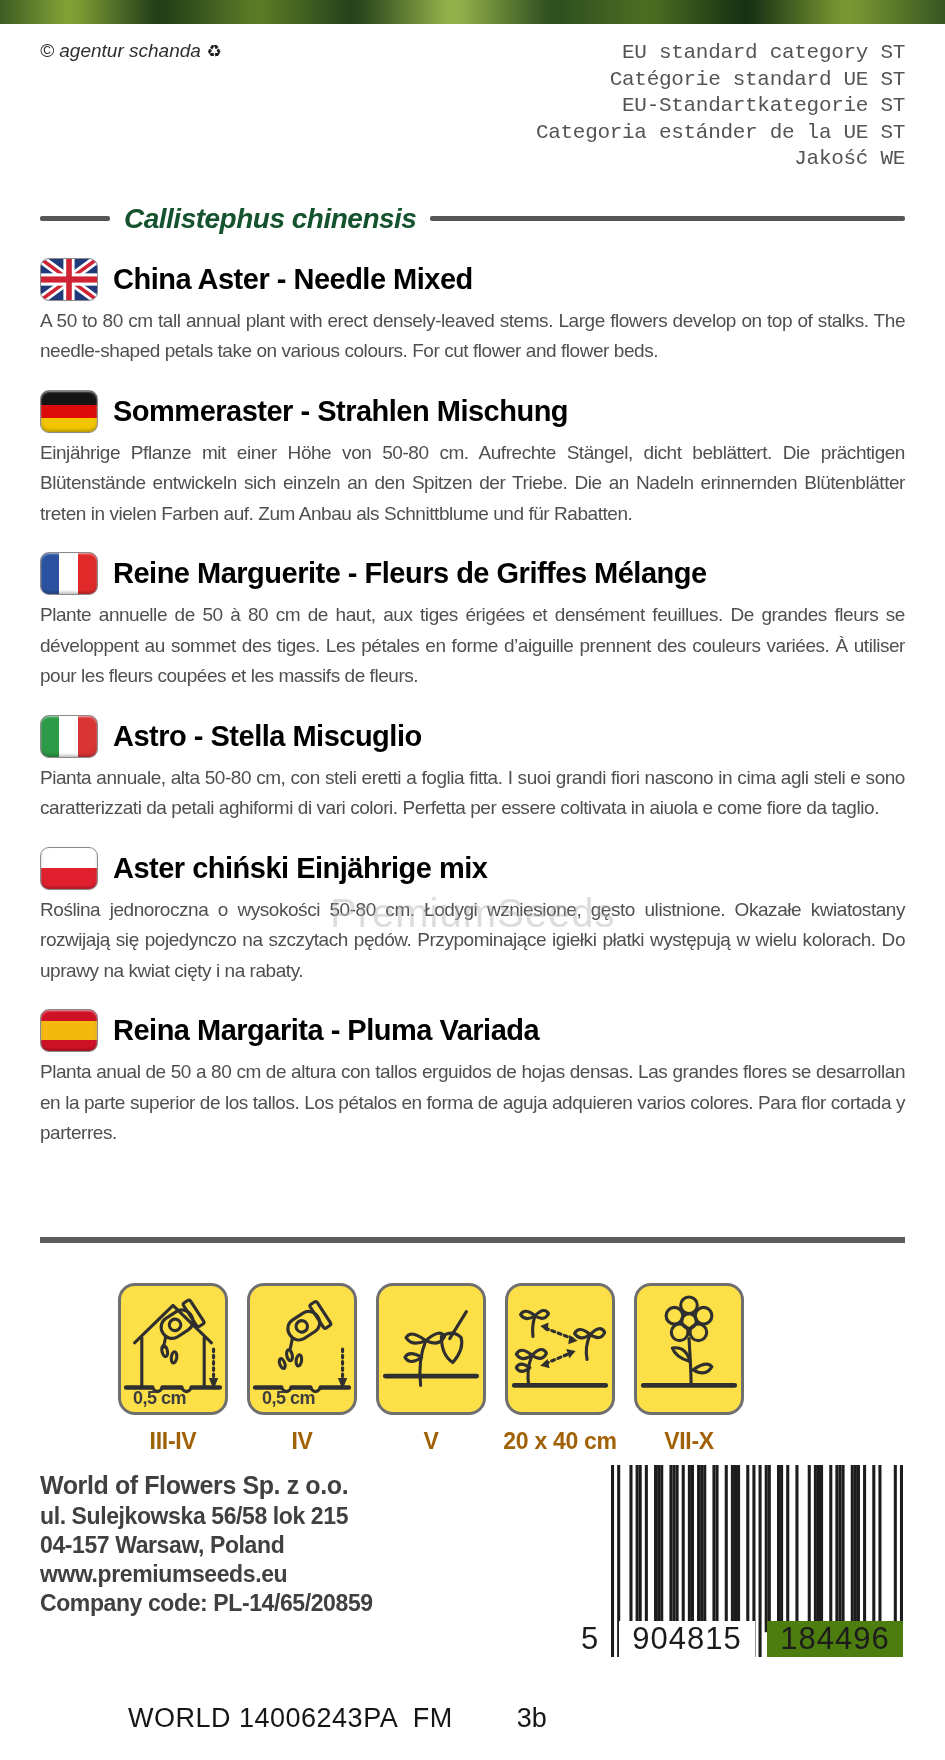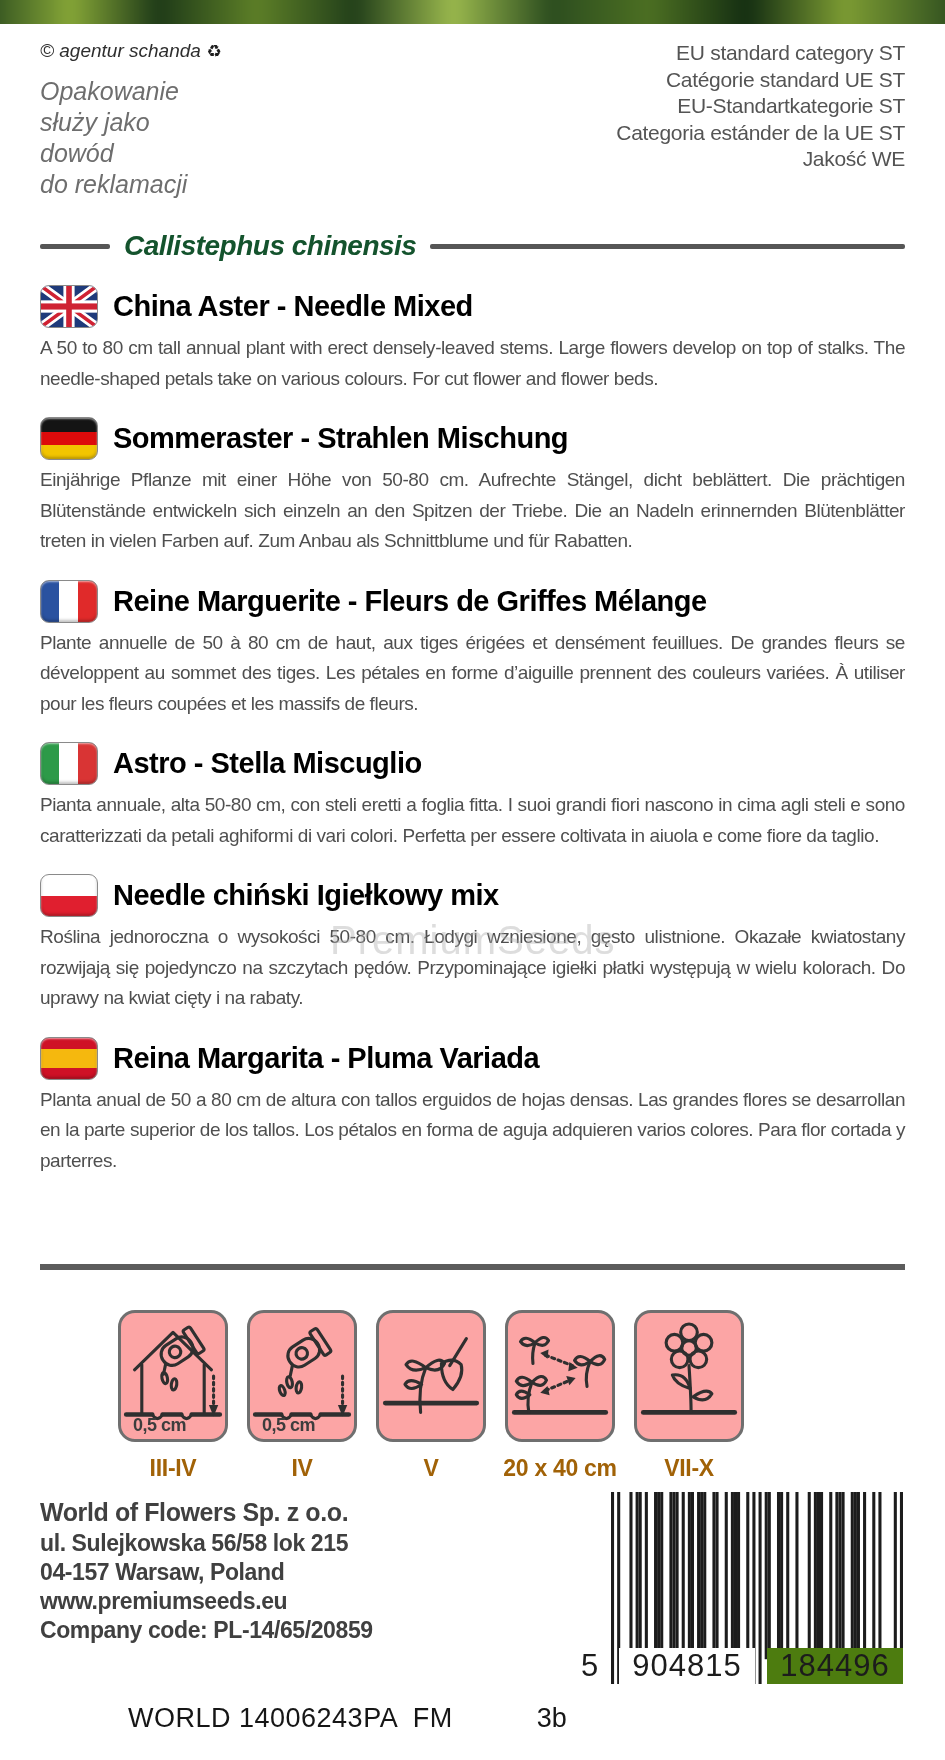--- a/index.html
+++ b/index.html
@@ -23,21 +23,21 @@
   .photo-strip .blur{
     position:absolute;inset:-18px;
     background:linear-gradient(90deg,#2a4a1e 0%,#86a637 9%,#1e3a18 18%,#5d7f27 28%,#223f1a 38%,#9ab84d 48%,#2c4d1f 58%,#4c6f22 68%,#142e12 78%,#7d9c33 88%,#2a4a1e 100%);
     filter:blur(7px);
   }
   
   .header-row{display:flex;justify-content:space-between;margin-top:16px;}
   .credit-line{font-style:italic;font-size:19px;color:#2e2e2e;display:flex;align-items:center;gap:6px;}
   .logo-glyph{font-size:17px;color:#1d1d1d;font-style:normal;}
   .packaging-note{margin-top:14px;font-style:italic;font-size:25px;line-height:31px;color:#6e6e6e;}
-  .eu-lines{text-align:right;font-size:21px;line-height:26.5px;color:#545454;letter-spacing:-0.3px;}
+  .eu-lines{text-align:right;font-size:21px;line-height:26.5px;color:#545454;letter-spacing:-0.3px;font-family:Liberation Mono, monospace;}
   
   .species-row{display:flex;align-items:center;margin-top:30px;}
   .species-row .rule{height:5px;background:#565656;border-radius:2px;}
   .rule-left{width:70px;}
   .rule-right{flex:1;}
   .species-title{
     font-size:28px;font-weight:bold;font-style:italic;
     color:#14532d;margin:0 14px;letter-spacing:-0.5px;white-space:nowrap;
   }
   
@@ -64,21 +64,21 @@
     font-size:40px;color:rgba(175,175,175,.42);
     letter-spacing:1px;pointer-events:none;white-space:nowrap;
   }
   
   .big-divider{height:6px;background:#5c5c5c;margin-top:88px;}
   
   .icons-row{display:flex;justify-content:space-between;width:634px;margin:40px 0 0 74px;}
   .icon-cell{display:flex;flex-direction:column;align-items:center;width:118px;}
   .icon-box{
     position:relative;width:104px;height:126px;
-    border:3px solid #6f6f6f;border-radius:17px;background:#fca5a5;
+    border:3px solid #6f6f6f;border-radius:17px;background:#fde047;
   }
   .icon-box svg{display:block;width:100%;height:100%;}
   .icon-depth{
     position:absolute;bottom:3px;left:12px;
     font-size:18px;font-weight:bold;color:#3d3d3d;letter-spacing:-0.5px;
   }
   .icon-label{margin-top:13px;font-size:23px;font-weight:bold;color:#a16207;letter-spacing:-0.3px;white-space:nowrap;}
   .lineart{stroke:#2f2f2f;fill:none;stroke-width:3;stroke-linecap:round;stroke-linejoin:round;}
   .lineart-thick{stroke:#2f2f2f;fill:none;stroke-width:4.5;stroke-linecap:round;}
   .lineart-fill{fill:#2f2f2f;stroke:none;}
@@ -92,42 +92,36 @@
     position:absolute;left:0;bottom:0;width:100%;
     display:flex;align-items:flex-end;
     font-size:31px;color:#1c1c1c;letter-spacing:1px;
   }
   .bc-nums .d1{width:26px;text-align:left;background:#fff;}
   .bc-nums .dl{width:136px;text-align:center;background:#fff;margin-left:12px;}
   .bc-nums .dr{width:136px;text-align:center;background:#4d7c0f;margin-left:12px;}
   
   .footer-row{margin-top:auto;margin-bottom:26px;display:flex;align-items:baseline;font-size:27px;color:#161616;}
   .footer-batch{margin-left:88px;white-space:pre;letter-spacing:0.5px;}
-  .footer-plate{margin-left:84px;}
+  .footer-plate{margin-left:64px;}
 </style>
 </head>
 <body>
 
 <div class="page">
 
   <div class="photo-strip">
       <div class="blur"></div>
     </div>
 
   <div class="header-row">
     <div>
       <div class="credit-line">
         <span>© agentur schanda</span>
         <span class="logo-glyph">♻</span>
-      </div>
-      <div class="packaging-note">
-        <div>Opakowanie</div>
-        <div>służy jako</div>
-        <div>dowód</div>
-        <div>do reklamacji</div>
       </div>
     </div>
     <div class="eu-lines">
       <div>EU standard category ST</div>
       <div>Catégorie standard UE ST</div>
       <div>EU-Standartkategorie ST</div>
       <div>Categoria estánder de la UE ST</div>
       <div>Jakość WE</div>
     </div>
   </div>
@@ -176,21 +170,21 @@
     <div class="sec-head">
       <span class="flag flag-it"></span>
       <h2 class="sec-title">Astro - Stella Miscuglio</h2>
     </div>
     <p class="sec-body">Pianta annuale, alta 50-80 cm, con steli eretti a foglia fitta. I suoi grandi fiori nascono in cima agli steli e sono caratterizzati da petali aghiformi di vari colori. Perfetta per essere coltivata in aiuola e come fiore da taglio.</p>
   </section>
 
   <section class="lang-section">
     <div class="sec-head">
       <span class="flag flag-pl"></span>
-      <h2 class="sec-title">Needle chiński Igiełkowy mix</h2>
+      <h2 class="sec-title">Aster chiński Einjährige mix</h2>
     </div>
     <p class="sec-body">Roślina jednoroczna o wysokości 50-80 cm. Łodygi wzniesione, gęsto ulistnione. Okazałe kwiatostany rozwijają się pojedynczo na szczytach pędów. Przypominające igiełki płatki występują w wielu kolorach. Do uprawy na kwiat cięty i na rabaty.</p>
     <span class="watermark">PremiumSeeds</span>
   </section>
 
   <section class="lang-section">
     <div class="sec-head">
       <span class="flag flag-es"></span>
       <h2 class="sec-title">Reina Margarita - Pluma Variada</h2>
     </div>

